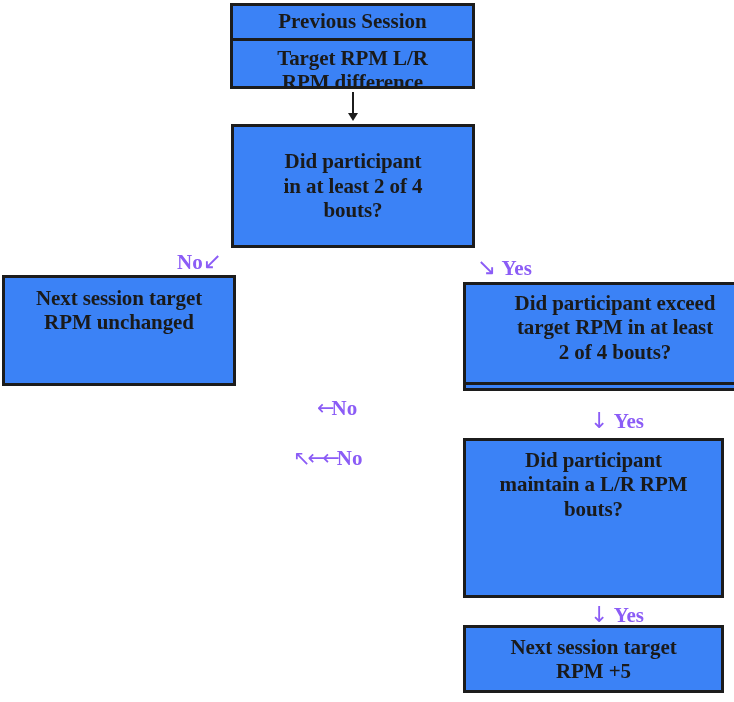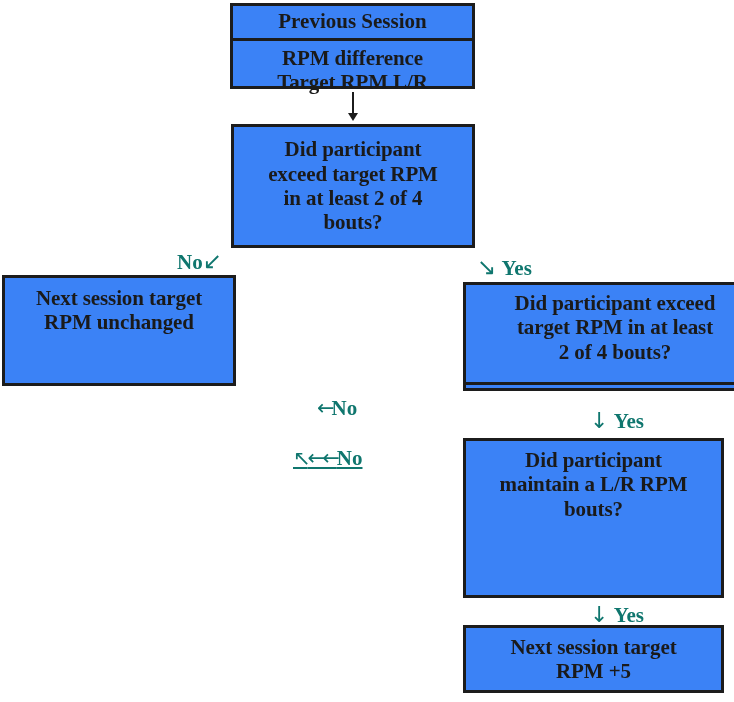--- a/index.html
+++ b/index.html
@@ -145,64 +145,63 @@
   #conn-1-line { left: 352px; top: 92px; height: 23px; }
   #conn-1-head { left: 348px; top: 113px; }
 
   
   .label {
     position: absolute;
     font-weight: bold;
     font-size: 21px;
     white-space: nowrap;
     line-height: 1;
-    color: #0f766e;
+    color: #8b5cf6;
   }
   .label .glyph {
     font-family: "DejaVu Sans", sans-serif;
     font-weight: normal;
   }
 
   #label-no-left  { left: 177px; top: 250px; }
   #label-no-left .glyph { font-size: 23px; }
 
   #label-yes-right { left: 477px; top: 256px; }
   #label-yes-right .glyph { font-size: 23px; }
 
   #label-no-mid  { left: 317px; top: 365px; margin-top: 33px; }
   #label-no-mid .glyph { font-size: 21px; letter-spacing: -3px; }
 
   #label-yes-mid { left: 590px; top: 410px; }
   #label-yes-mid .glyph { font-size: 22px; }
 
-  #label-no-upper { left: 293px; top: 448px; text-decoration: underline; }
+  #label-no-upper { left: 293px; top: 448px; }
   #label-no-upper .glyph { font-size: 21px; letter-spacing: -3px; }
 
   #label-yes-bottom { left: 590px; top: 604px; }
   #label-yes-bottom .glyph { font-size: 22px; }
 </style>
 </head>
 <body>
 
 <div class="canvas">
 
   <div class="box" id="box-previous-session">
     <div class="cell-top">Previous Session</div>
     <div class="cell-bottom">
+      <div class="txt">Target RPM L/R</div>
       <div class="txt">RPM difference</div>
-      <div class="txt">Target RPM L/R</div>
     </div>
   </div>
 
   <div class="vline" id="conn-1-line"></div>
   <div class="arrowhead-down" id="conn-1-head"></div>
 
   <div class="box" id="box-decision-1">
     <div class="txt">Did participant</div>
-    <div class="txt">exceed target RPM</div>
     <div class="txt">in at least 2 of 4</div>
     <div class="txt">bouts?</div>
   </div>
 
   <div class="label" id="label-no-left"><span>No</span><span class="glyph">↙</span></div>
 
   <div class="label" id="label-yes-right"><span class="glyph">↘</span>&nbsp;<span>Yes</span></div>
 
   <div class="box" id="box-unchanged">
     <div class="txt">Next session target</div>

